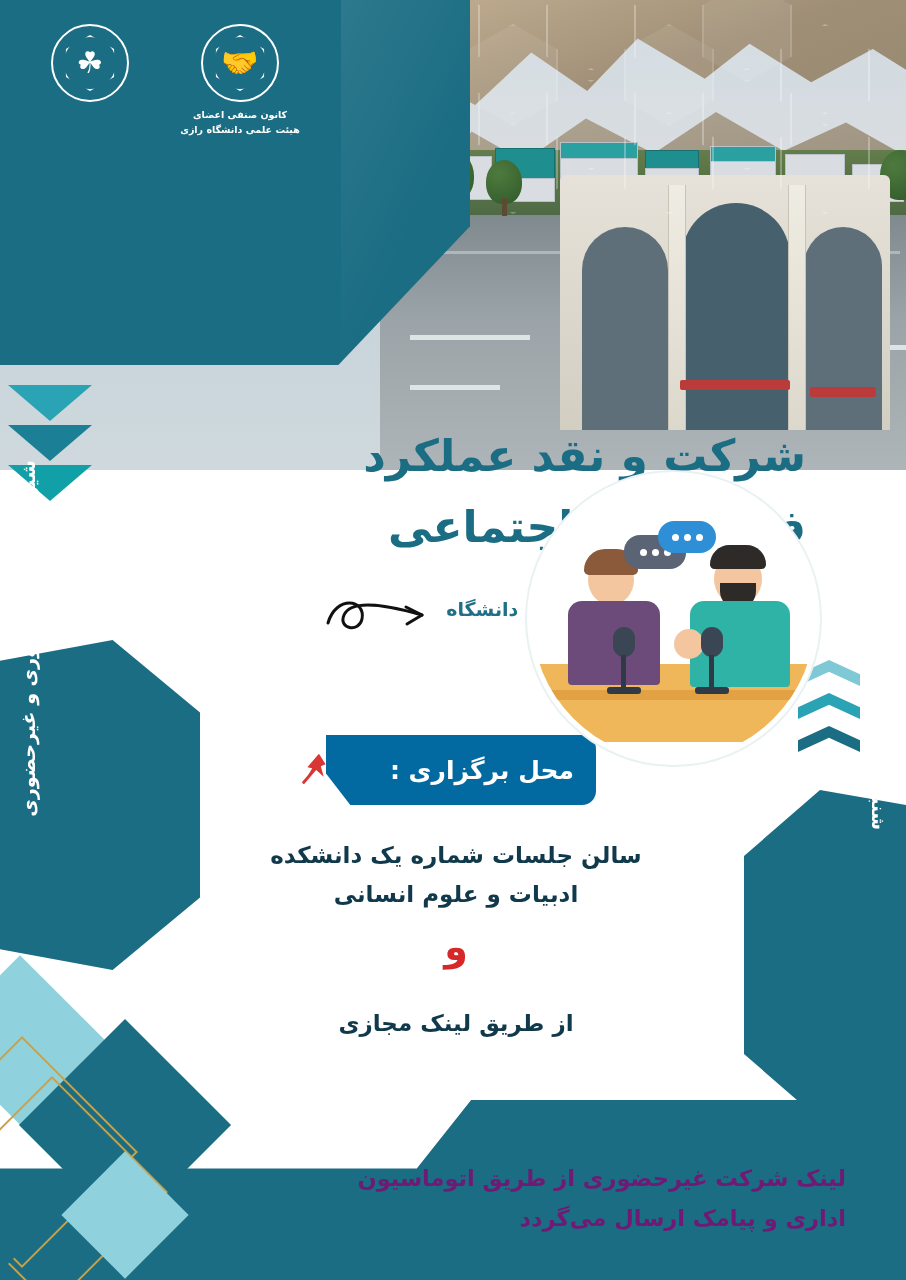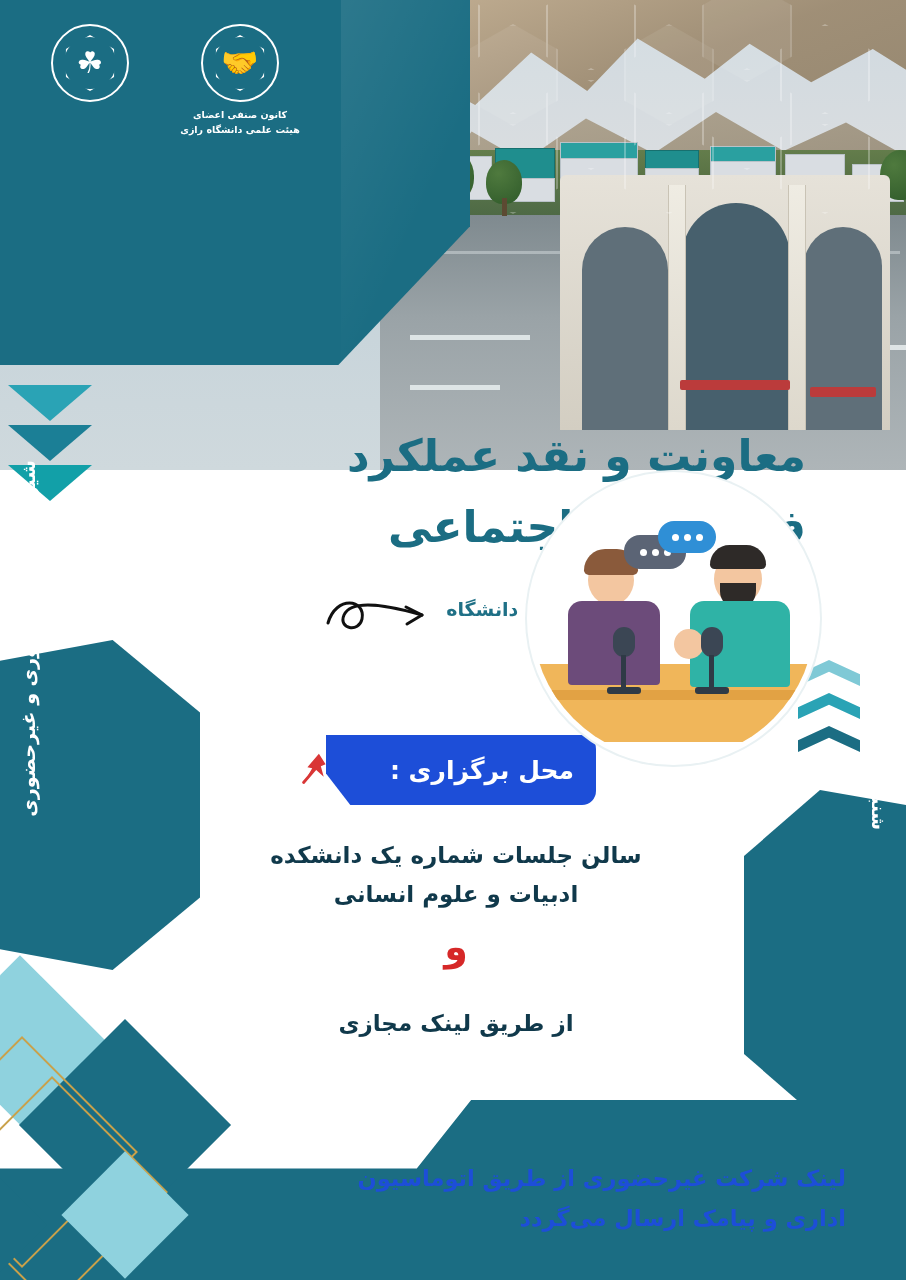--- a/index.html
+++ b/index.html
@@ -246,21 +246,21 @@
     width: 250px; height: 36px;
     transform: rotate(90deg); transform-origin: right top;
     z-index: 6;
     color: #ffffff; font-size: 18px; font-weight: bold;
     text-align: center; line-height: 36px; white-space: nowrap;
   }
 
   .venue-banner {
     position: absolute; right: 310px; top: 735px;
     width: 270px; height: 70px;
-    background: #1d4ed8;
+    background: #0369a1;
     border-radius: 0 14px 14px 0;
     clip-path: polygon(0 0, 100% 0, 100% 100%, 9% 100%, 0 55%);
     display:flex; align-items:center; justify-content:flex-start;
     padding-right: 22px;
     box-sizing: border-box;
     z-index: 6;
     color:#ffffff; font-size: 25px; font-weight:bold;
   }
   .pin-icon {
     position: absolute; left: 36px; top: 748px; width: 46px; height: 46px; z-index: 7;
@@ -285,21 +285,21 @@
 
   
   .bottom-band {
     position: absolute; left: 0; bottom: 0; width: 906px; height: 180px;
     background: #1b6d83;
     clip-path: polygon(0 38%, 46% 38%, 52% 0, 100% 0, 100% 100%, 0 100%);
     z-index: 3;
   }
   .bottom-text {
     position: absolute; right: 60px; bottom: 42px; width: 530px;
-    color: #1d4ed8; text-align: right;
+    color: #701a75; text-align: right;
     font-size: 22.5px; font-weight: bold; line-height: 1.75;
     z-index: 6;
     margin-top: 12px;
   }
   .deco-diamonds {
     position: absolute; left: -70px; bottom: 0px; width: 330px; height: 310px; z-index: 4;
   }
   .dia {
     position: absolute; transform: rotate(45deg);
   }
@@ -390,21 +390,21 @@
   </div>
 
 
   <div class="chevrons-left">
     <div class="chev c1"></div>
     <div class="chev c2"></div>
     <div class="chev c3"></div>
   </div>
 
   <div class="title-main">
-    <div>معاونت و نقد عملکرد</div>
+    <div>شرکت و نقد عملکرد</div>
     <div>فرهنگی و اجتماعی دانشگاه</div>
   </div>
 
   <div class="title-sub">ویژه اعضای هیئت علمی دانشگاه رازی</div>
 
   <svg class="arrow-doodle" viewBox="0 0 120 60">
     <path d="M10 38 C 18 10, 48 14, 44 34 C 41 48, 20 44, 26 30 C 34 12, 76 22, 104 30" fill="none" stroke="#111111" stroke-width="3" stroke-linecap="round"></path>
     <path d="M104 30 L 88 22 M104 30 L 89 39" fill="none" stroke="#111111" stroke-width="3" stroke-linecap="round"></path>
   </svg>
 

